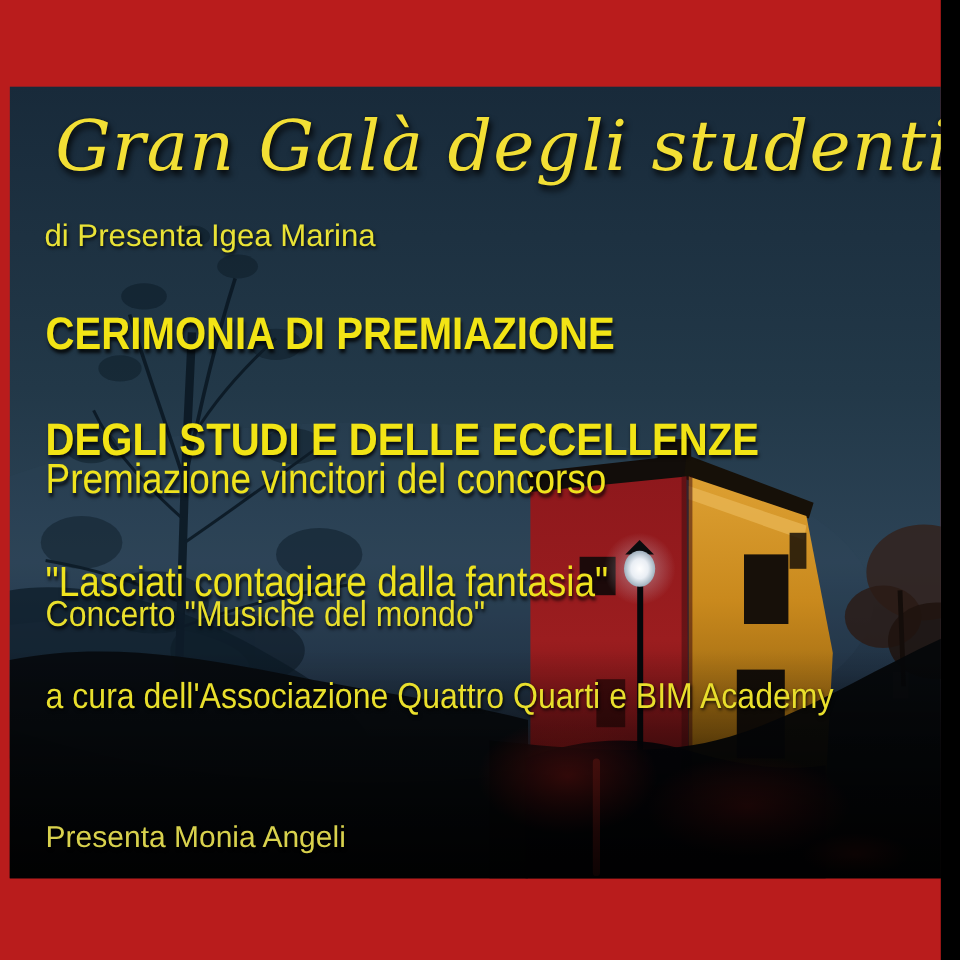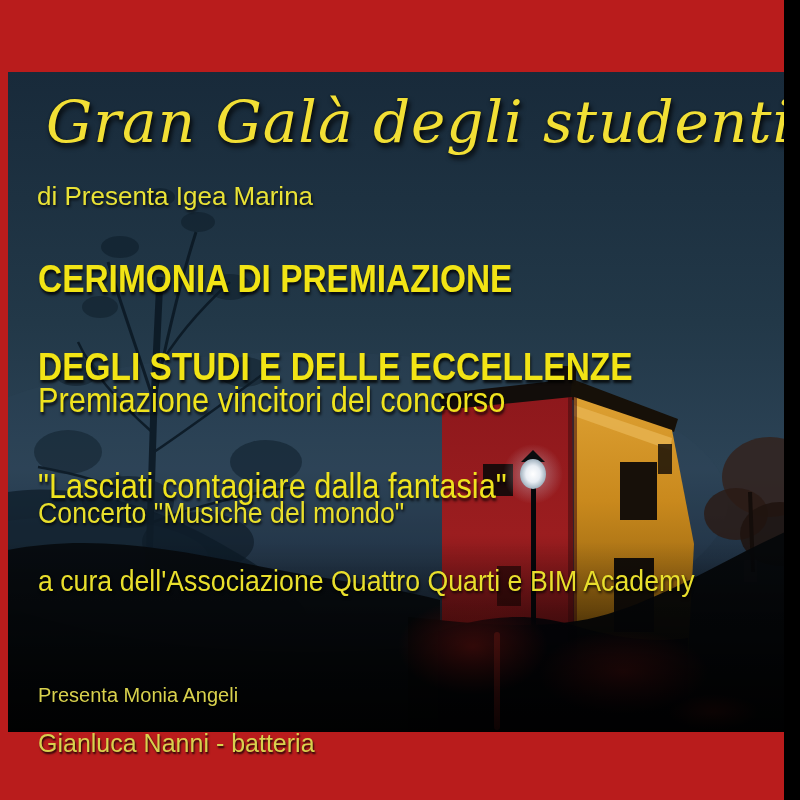--- a/index.html
+++ b/index.html
@@ -33,21 +33,21 @@
   }
   .concert{
     left:38px;top:496px;font-size:30px;line-height:34px;color:#e9df2c;
     transform:scaleX(.89);text-shadow:1px 2px 3px rgba(0,0,0,.85);
   }
   .performers{
     left:38px;top:577px;font-size:25px;line-height:37px;color:#d8d14d;
     text-shadow:1px 2px 2px rgba(0,0,0,.85);
   }
   .presenter{
-    left:38px;top:684px;font-size:20px;color:#d8d14d;
+    left:38px;top:684px;font-size:25px;color:#d8d14d;
     text-shadow:1px 2px 2px rgba(0,0,0,.85);
   }
 </style>
 </head>
 <body>
 
 <div class="stage">
 
   <div class="photo">
     <svg viewBox="0 0 777 660" preserveAspectRatio="none">
@@ -177,17 +177,17 @@
 <span>DEGLI STUDI E DELLE ECCELLENZE</span></div>
 
   <div class="txt contest"><span>Premiazione vincitori del concorso</span><br>
 <span>"Lasciati contagiare dalla fantasia"</span></div>
 
   <div class="txt concert"><span>Concerto "Musiche del mondo"</span><br>
 <span>a cura dell'Associazione Quattro Quarti e BIM Academy</span></div>
 
   <div class="txt performers"><br>
 <br>
-<span>Gianluca Nanni - batteria</span></div>
+</div>
 
   <div class="txt presenter">Presenta Monia Angeli</div>
 
 </div>
 
 </body></html>

